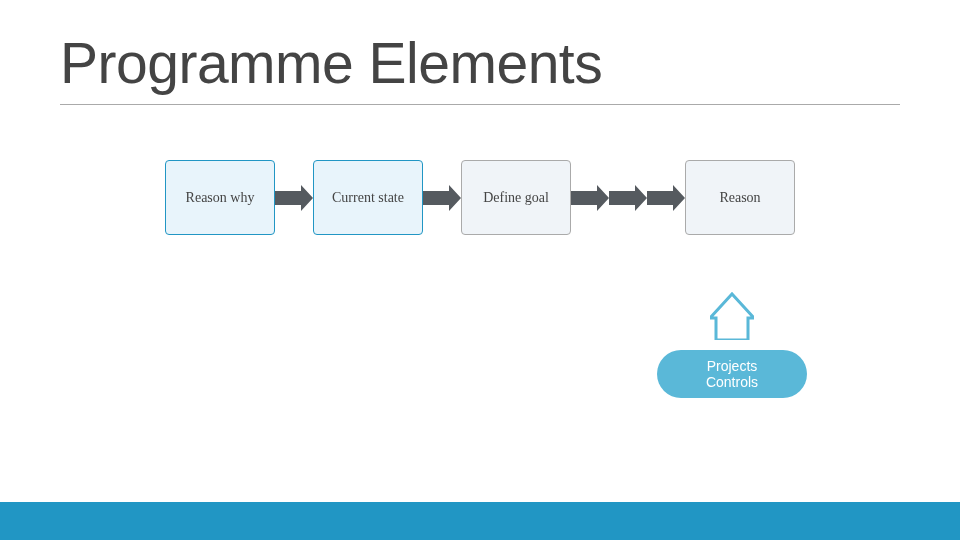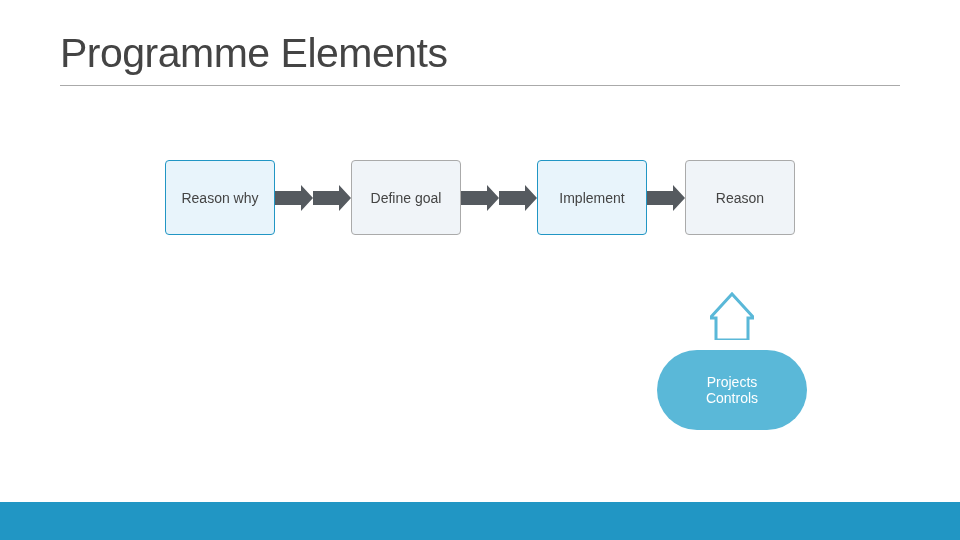--- a/index.html
+++ b/index.html
@@ -23,21 +23,21 @@
     }
 
     .title-section {
       position: absolute;
       top: 30px;
       left: 60px;
       right: 60px;
     }
 
     .title-text {
-      font-size: 41px;
+      font-size: 57px;
       font-weight: 300;
       color: #444444;
       letter-spacing: -0.5px;
     }
 
     .title-divider {
       width: 100%;
       height: 1px;
       background: #aaaaaa;
       margin-top: 8px;
@@ -61,20 +61,21 @@
       border: 1.5px solid #aaaaaa;
       border-radius: 4px;
       background: #f0f4f8;
       display: flex;
       align-items: center;
       justify-content: center;
       text-align: center;
       font-size: 14px;
       color: #444444;
       flex-shrink: 0;
+      font-family: Liberation Serif, serif;
     }
 
     .flow-box.highlight {
       border-color: #2196c4;
       background: #e8f4fb;
     }
 
     .arrow-right {
       width: 38px;
       height: 30px;
@@ -103,21 +104,21 @@
     .up-arrow-container {
       display: flex;
       justify-content: center;
       margin-bottom: 4px;
     }
 
     .oval-pill {
       background: #5ab8d8;
       color: #ffffff;
       border-radius: 50px;
-      padding: 24px 24px;
+      padding: 8px 24px;
       font-size: 14px;
       text-align: center;
       margin: 4px 0;
       min-width: 120px;
       display: flex;
       align-items: center;
       justify-content: center;
     }
 
     .pills-container {
@@ -140,20 +141,23 @@
   <div class="flow-box highlight">
     <span>Reason why</span>
   </div>
 
   <div class="arrow-right">
     <svg viewBox="0 0 38 30" xmlns="http://www.w3.org/2000/svg">
       <polygon points="0,8 26,8 26,2 38,15 26,28 26,22 0,22" fill="#555a5f"></polygon>
     </svg>
   </div>
 
+  <div class="flow-box highlight">
+    <span>Current state</span>
+  </div>
 
   <div class="arrow-right">
     <svg viewBox="0 0 38 30" xmlns="http://www.w3.org/2000/svg">
       <polygon points="0,8 26,8 26,2 38,15 26,28 26,22 0,22" fill="#555a5f"></polygon>
     </svg>
   </div>
 
   <div class="flow-box">
     <span>Define goal</span>
   </div>
@@ -164,23 +168,20 @@
     </svg>
   </div>
 
 
   <div class="arrow-right">
     <svg viewBox="0 0 38 30" xmlns="http://www.w3.org/2000/svg">
       <polygon points="0,8 26,8 26,2 38,15 26,28 26,22 0,22" fill="#555a5f"></polygon>
     </svg>
   </div>
 
-  <div class="flow-box highlight">
-    <span>Implement</span>
-  </div>
 
   <div class="arrow-right">
     <svg viewBox="0 0 38 30" xmlns="http://www.w3.org/2000/svg">
       <polygon points="0,8 26,8 26,2 38,15 26,28 26,22 0,22" fill="#555a5f"></polygon>
     </svg>
   </div>
 
   <div class="flow-box">
     <span>Reason</span>
   </div>

